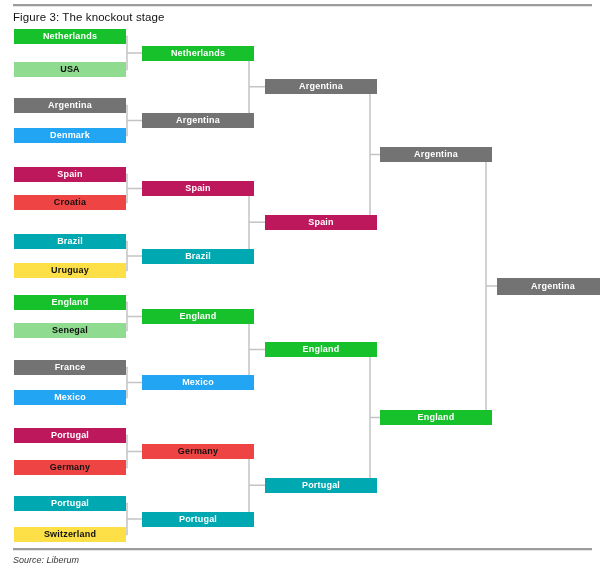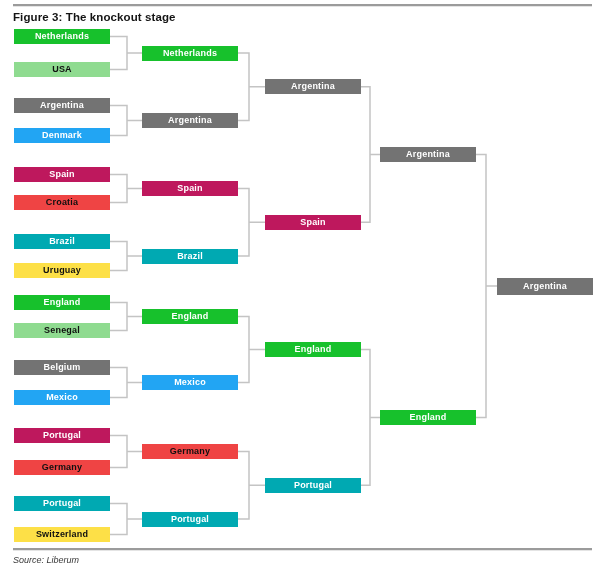--- a/index.html
+++ b/index.html
@@ -2,26 +2,26 @@
 <html><head>
 <meta charset="utf-8">
 <style>
   html,body{margin:0;padding:0;background:#ffffff;}
   .stage{position:relative;width:600px;height:572px;background:#ffffff;
          font-family:"Liberation Sans",sans-serif;overflow:hidden;}
   .rule{position:absolute;left:13px;width:579px;height:2px;background:#9b9b9b;
         border-bottom:1px solid #e4e4e4;}
   .rule-top{top:4px;}
   .rule-bottom{top:548px;}
-  .title{position:absolute;left:13px;top:11px;font-size:11.5px;font-weight:bold;
+  .title{position:absolute;left:13px;top:11px;font-size:11.5px;font-weight:normal;
          color:#141414;letter-spacing:.1px;}
   .source{position:absolute;left:13px;top:555px;font-size:9px;font-style:italic;
           color:#3a3a3a;}
   .conn{position:absolute;left:0;top:0;pointer-events:none;}
-  .box{position:absolute;width:96px;height:15px;line-height:15.5px;text-align:center;
+  .box{position:absolute;width:112px;height:15px;line-height:15.5px;text-align:center;
        font-size:9px;font-weight:bold;color:#ffffff;letter-spacing:.2px;
        white-space:nowrap;overflow:hidden;}
   .dark{color:#101010;}
   .green  {background:#17c12c;}
   .lgreen {background:#8fdb90;}
   .dblue  {background:#737373;}
   .lblue  {background:#22a5f3;}
   .ygreen {background:#be185d;}
   .lygreen{background:#ef4444;}
   .teal   {background:#00a9b2;text-align:center;}
@@ -63,21 +63,21 @@
   <div class="box green" style="left:14px;top:29px">Netherlands</div>
   <div class="box lgreen dark" style="left:14px;top:62px">USA</div>
   <div class="box dblue" style="left:14px;top:98px">Argentina</div>
   <div class="box lblue" style="left:14px;top:128px">Denmark</div>
   <div class="box ygreen" style="left:14px;top:167px">Spain</div>
   <div class="box lygreen dark" style="left:14px;top:195px">Croatia</div>
   <div class="box teal" style="left:14px;top:234px">Brazil</div>
   <div class="box pgreen dark" style="left:14px;top:263px">Uruguay</div>
   <div class="box green" style="left:14px;top:295px">England</div>
   <div class="box lgreen dark" style="left:14px;top:323px">Senegal</div>
-  <div class="box dblue" style="left:14px;top:360px">Belgium</div>
+  <div class="box dblue" style="left:14px;top:360px">France</div>
   <div class="box lblue" style="left:14px;top:390px">Mexico</div>
   <div class="box ygreen" style="left:14px;top:428px">Portugal</div>
   <div class="box lygreen dark" style="left:14px;top:460px">Germany</div>
   <div class="box teal" style="left:14px;top:496px">Portugal</div>
   <div class="box pgreen dark" style="left:14px;top:527px">Switzerland</div>
 
   <div class="box green" style="left:142px;top:45.5px">Netherlands</div>
   <div class="box dblue" style="left:142px;top:113px">Argentina</div>
   <div class="box ygreen" style="left:142px;top:181px">Spain</div>
   <div class="box teal" style="left:142px;top:248.5px">Brazil</div>

